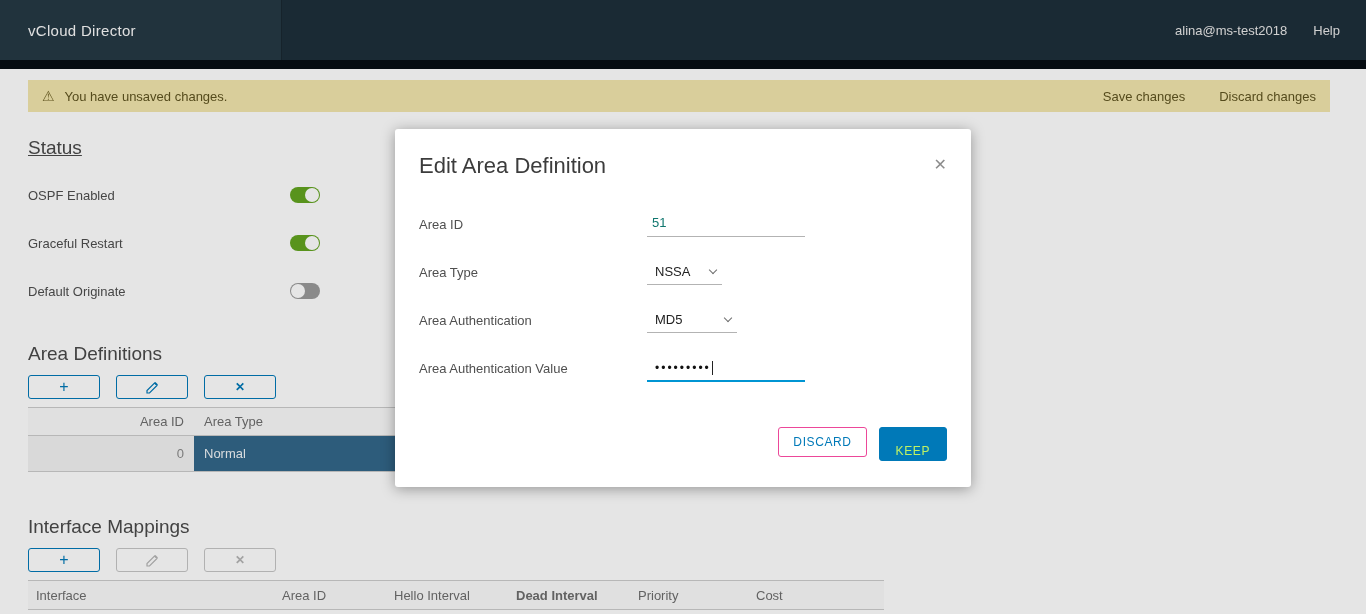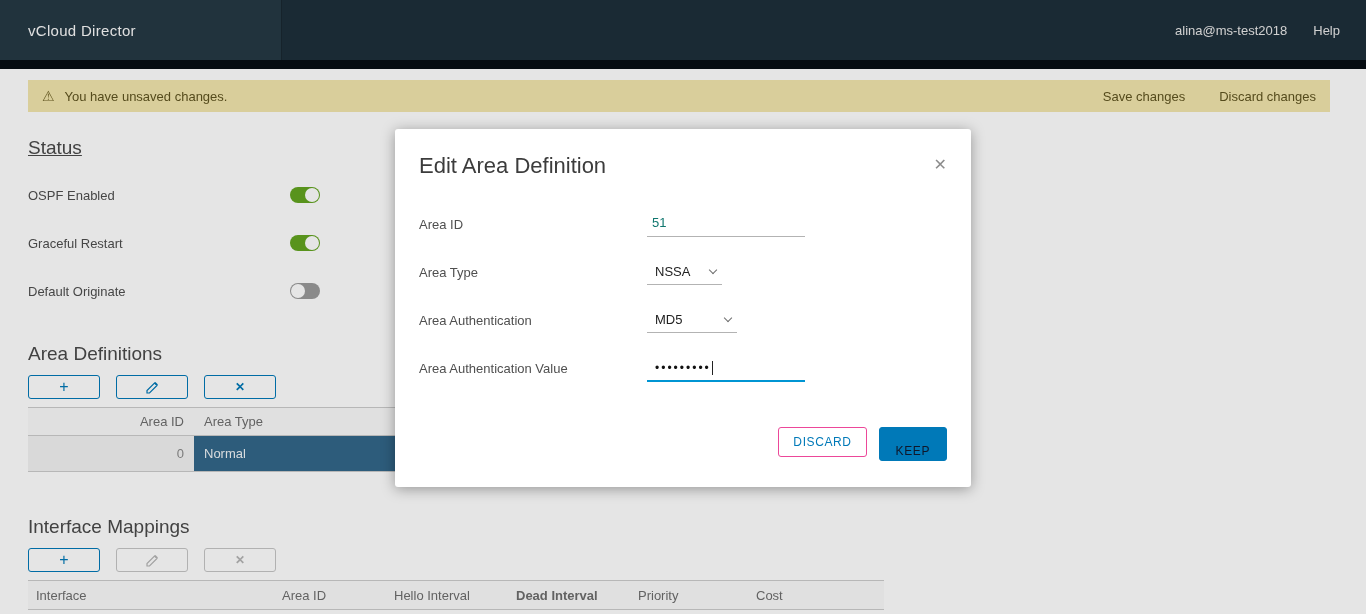--- a/index.html
+++ b/index.html
@@ -86,21 +86,21 @@
   .caret { width:6px; height:6px; border-right:1.5px solid #6e6e6e; border-bottom:1.5px solid #6e6e6e;
            transform:rotate(45deg); margin-top:-3px; flex:none; }
   .password { width:158px; height:23px; border-bottom:2px solid #0095d3; padding:0 0 4px 8px;
               display:flex; align-items:center; }
   .dots { font-size:12px; letter-spacing:2px; color:#111; }
   .cursor { width:1px; height:14px; background:#222; margin-left:1px; }
   .modal-actions { margin-top:20px; padding:0 24px; display:flex; justify-content:flex-end; gap:12px; }
   .btn { height:30px; border-radius:3px; font-size:12px; letter-spacing:.6px; cursor:pointer;
          font-family:inherit; }
   .btn.outline { background:#fff; border:1px solid #ec4899; color:#0079b8; padding:0 14px;text-align:center; }
-  .btn.solid   { background:#0079b8; border:1px solid #0079b8; color:#0f172a; padding:16px 16px; }
+  .btn.solid   { background:#0079b8; border:1px solid #0079b8; color:#bef264; padding:16px 16px; }
 </style>
 </head>
 <body>
 
 <header class="navbar">
   <div class="brand">
     <span>vCloud Director</span>
   </div>
   <div class="nav-right">
     <span class="nav-link">alina@ms-test2018</span>

